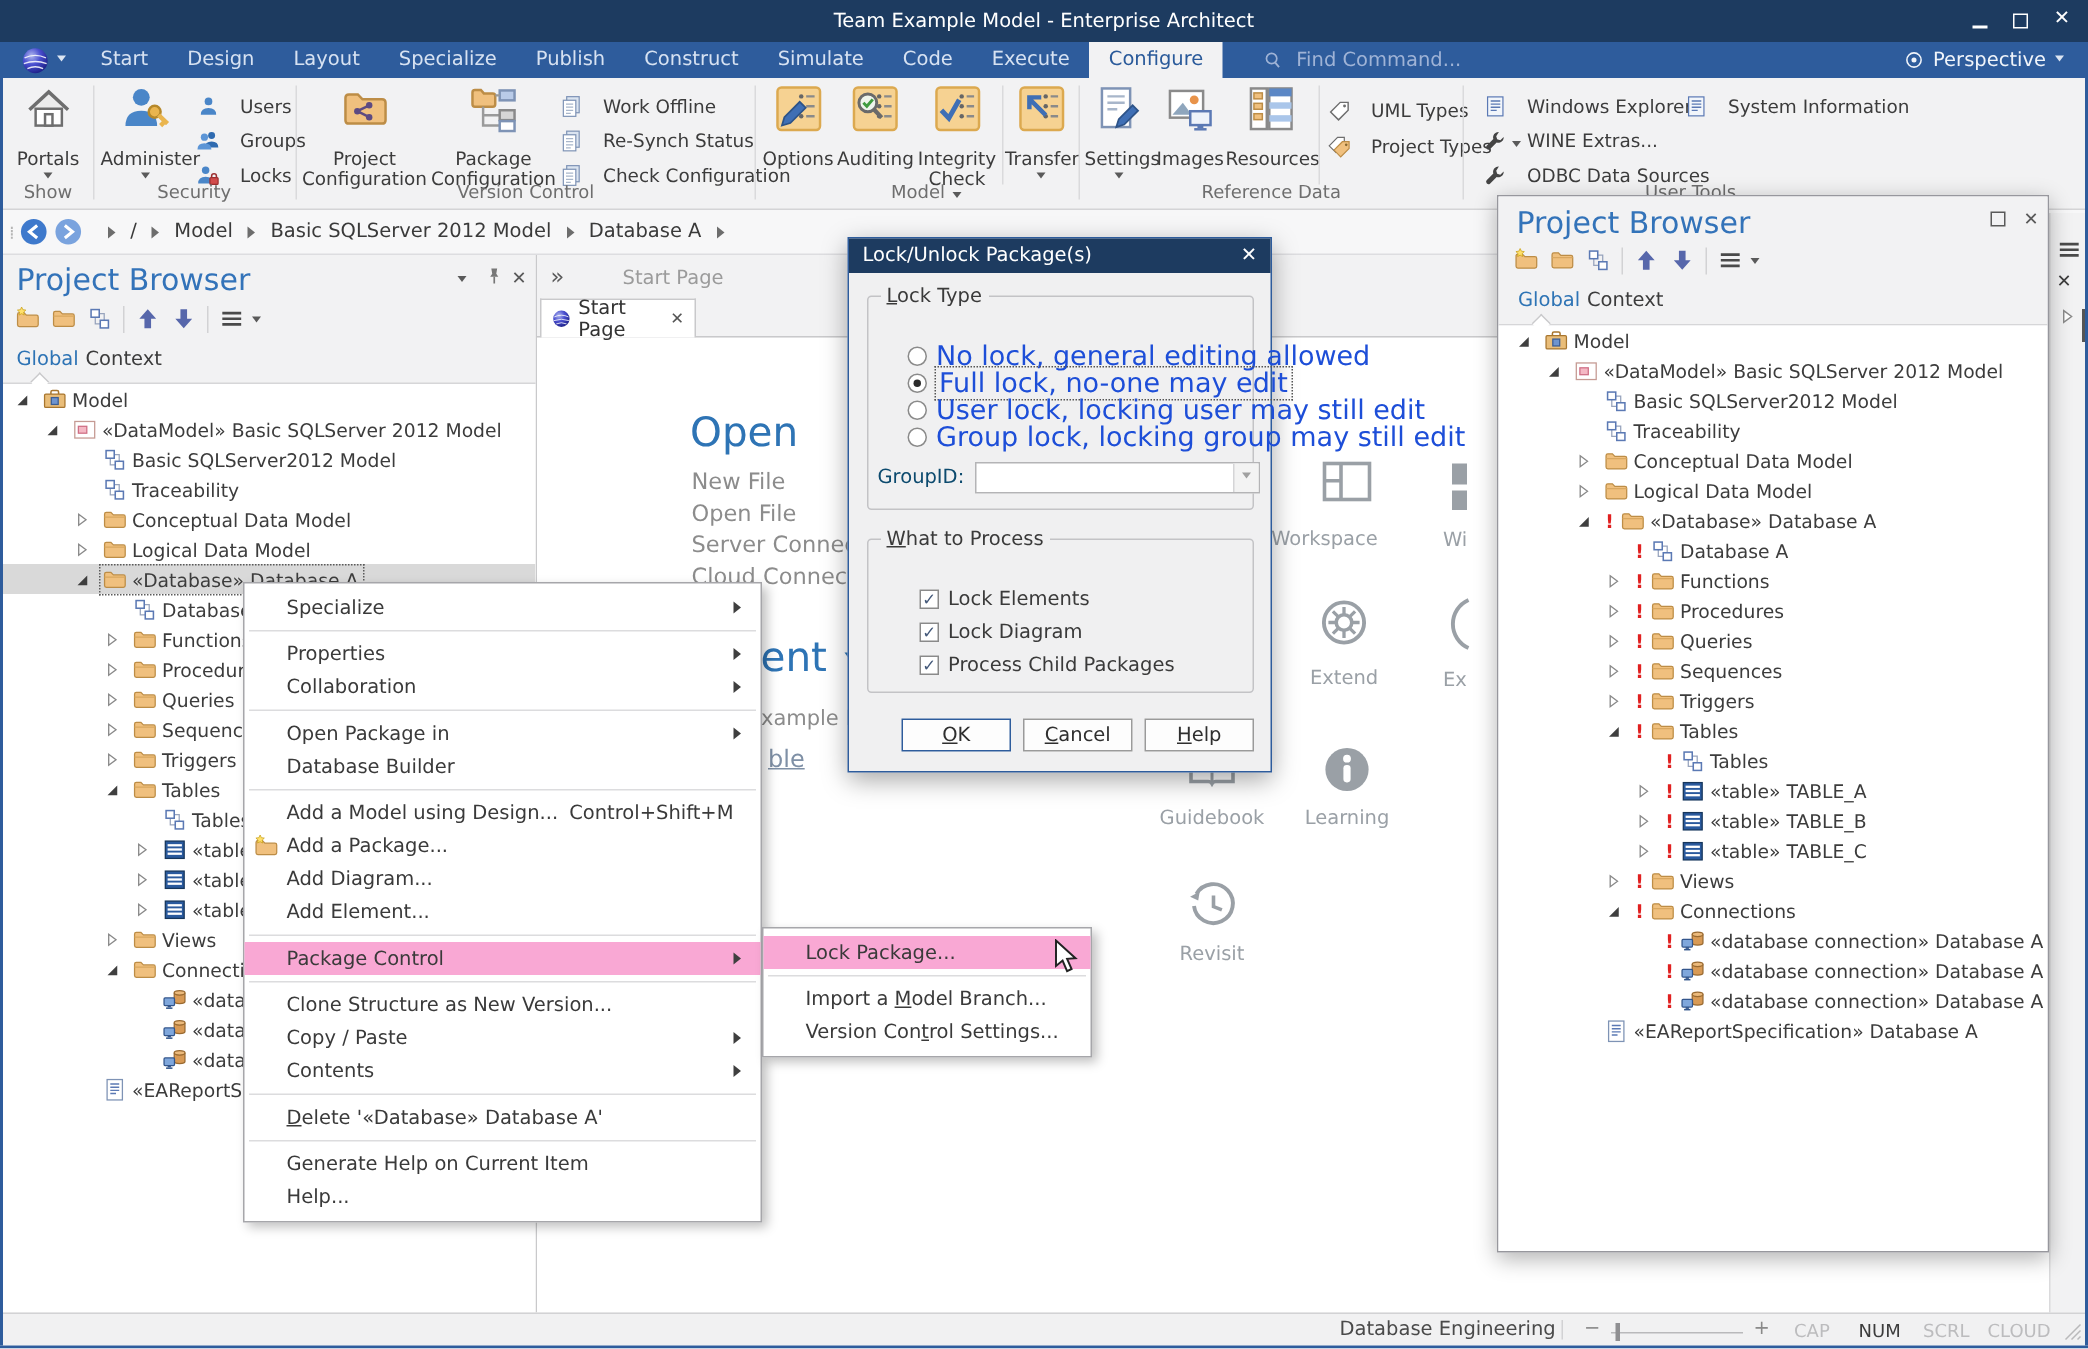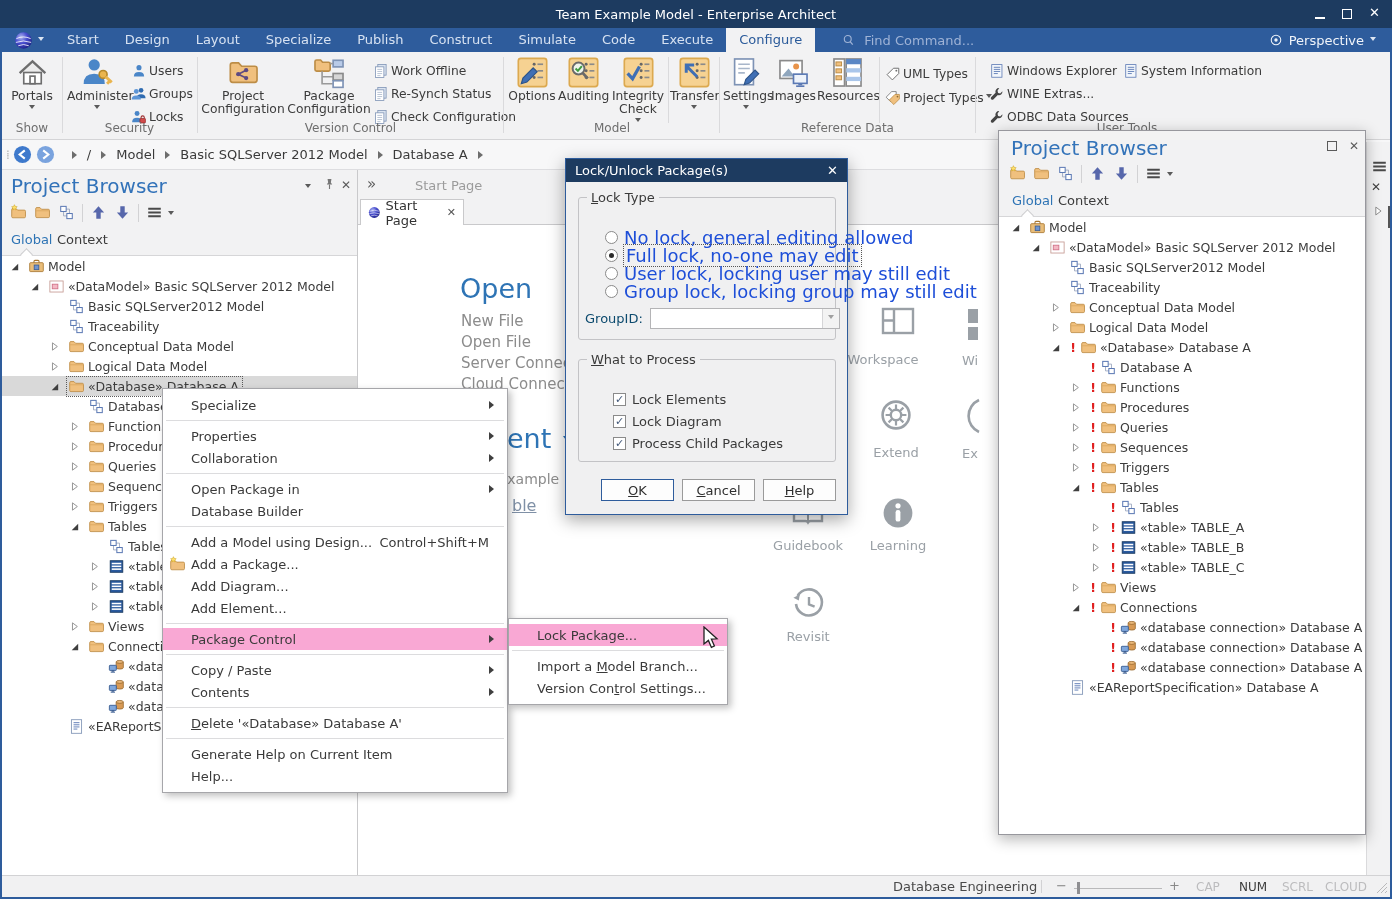--- a/index.html
+++ b/index.html
@@ -27,23 +27,23 @@
 .rtab.active{background:#f2f2f3;color:#2a5a9a}
 .findcmd{display:flex;align-items:center;color:#9fb3d6;font-size:13px;margin-left:26px;gap:8px}
 .persp{margin-left:auto;display:flex;align-items:center;color:#f0f4fa;font-size:13px;padding-right:16px;gap:6px}
 
 .ribbon{left:0;top:52px;width:1392px;height:88px;background:#f2f2f3;border-bottom:1px solid #d4d4d6}
 .rgroup{position:absolute;top:0;height:87px}
 .glabel{position:absolute;top:69px;left:0;right:0;text-align:center;font-size:12px;color:#6e6e6e}
 .gdiv{position:absolute;top:5px;height:76px;width:1px;background:#dadadc}
 .bb{position:absolute;top:4px;display:flex;flex-direction:column;align-items:center;font-size:12.3px;color:#3c3c3c;text-align:center}
 .bb svg{width:33px;height:33px}
-.bb .lbl{display:block;width:100%;line-height:13px;margin-top:1px}
+.bb .lbl{display:block;width:100%;line-height:13px;margin-top:11px}
 .bb .crt{margin:2px auto 0}
-.sm{position:absolute;display:flex;align-items:center;gap:2px;font-size:12.3px;color:#3c3c3c;white-space:nowrap;height:17px}
+.sm{position:absolute;display:flex;align-items:center;gap:13px;font-size:12.3px;color:#3c3c3c;white-space:nowrap;height:17px}
 .sm svg{width:16px;height:16px;flex:none}
 
 .bcrow{left:0;top:140px;width:1392px;height:30px;background:#f7f7f8;border-bottom:1px solid #dddde0;display:flex;align-items:center}
 .grip{color:#b5b5b5;font-size:12px;margin:0 5px 0 6px;letter-spacing:-2px}
 .navc{width:19px;height:19px;margin-right:4px}
 .bc-item{font-size:13px;color:#3a3a3a;margin:0 5px}
 .bc-tri{width:0;height:0;border-left:5px solid #6d6d6d;border-top:4px solid transparent;border-bottom:4px solid transparent;margin:0 5px}
 
 .lpanel{left:2px;top:170px;width:356px;height:705px;background:#fff;border-right:1px solid #c9c9cb}
 .fpanel{left:998px;top:130px;width:368px;height:705px;background:#fff;border:1px solid #97979d;box-shadow:0 4px 14px rgba(0,0,0,.3);z-index:30}
@@ -1339,20 +1339,24 @@
     </div>
     <div class="msep"></div>
     <div class="mi hl">
       <span class="mic"></span>
       <span class="mlabel">Package Control</span>
       <span class="marr"></span>
     </div>
     <div class="msep"></div>
     <div class="mi">
       <span class="mic"></span>
+      <span class="mlabel">Clone Structure as New Version...</span>
+    </div>
+    <div class="mi">
+      <span class="mic"></span>
       <span class="mlabel">Copy / Paste</span>
       <span class="marr"></span>
     </div>
     <div class="mi">
       <span class="mic"></span>
       <span class="mlabel">Contents</span>
       <span class="marr"></span>
     </div>
     <div class="msep"></div>
     <div class="mi">

